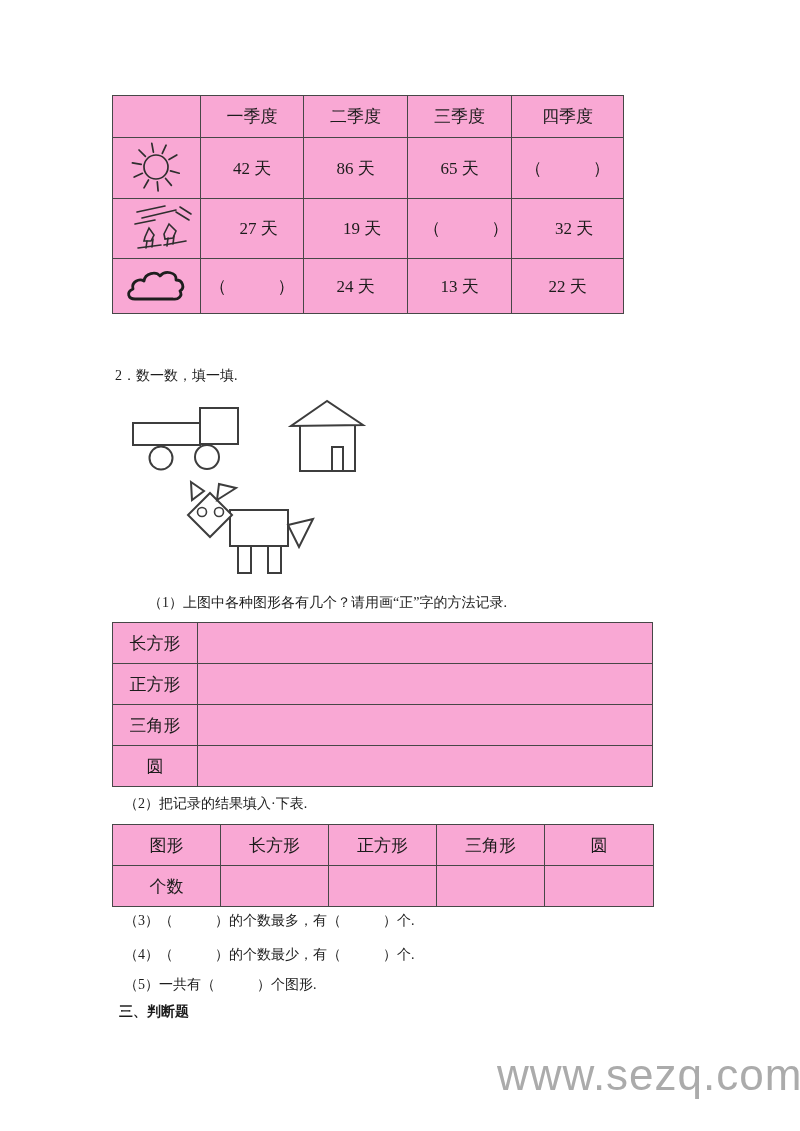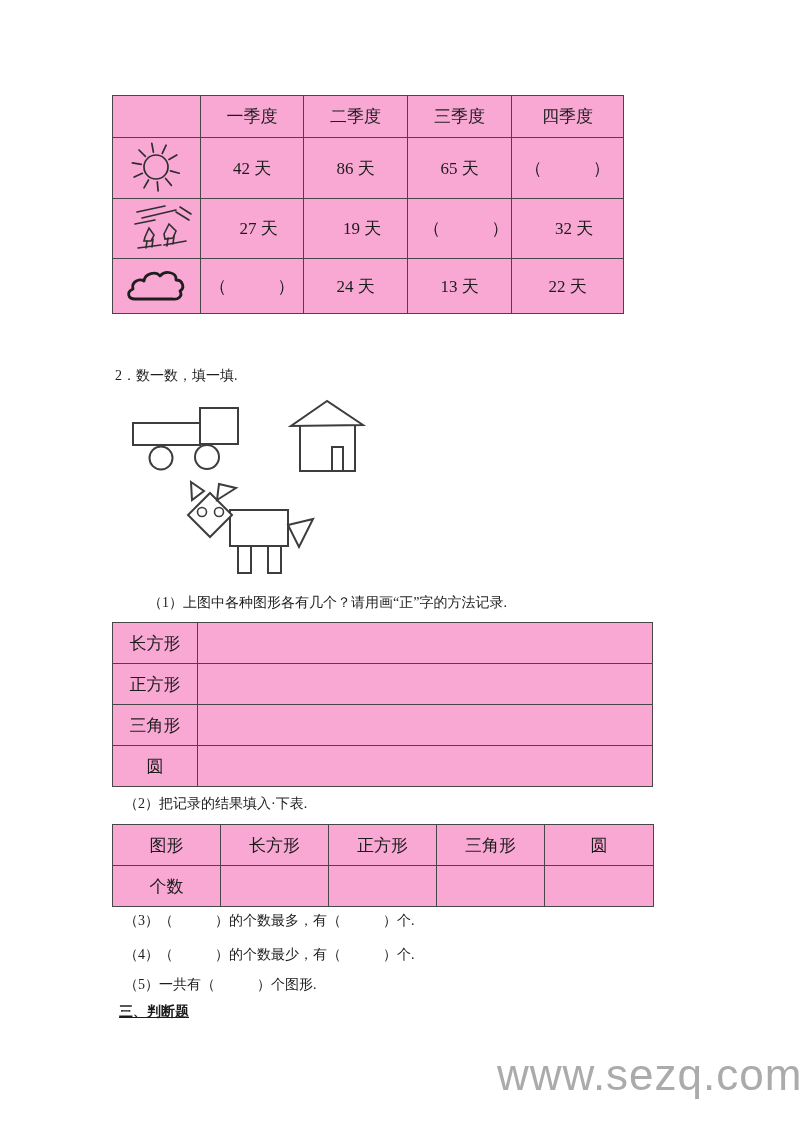--- a/index.html
+++ b/index.html
@@ -18,21 +18,21 @@
   .t1 tr:nth-child(3) td{height:59px;padding-left:13px;}
   .t1 tr:nth-child(4) td{height:54px;}
   .t1 tr:nth-child(5) td{height:39px;}
   
   .t2{left:112px;top:622px;width:540px;}
   .t2 td{height:40px;}
   
   .t3{left:112px;top:824px;width:541px;}
   .t3 td{height:40px;}
   .line{position:absolute;font-size:14px;white-space:nowrap;}
-  .bold{font-weight:bold;text-decoration:underline;}
+  .bold{font-weight:bold;}
   .wm{
     position:absolute;left:497px;top:1050px;
     font-family:"Liberation Sans","DejaVu Sans",sans-serif;
     font-size:44px;color:#ababab;letter-spacing:1px;white-space:nowrap;
   }
   svg{display:block;}
   .cellicon{margin:0 auto;}
   .fig{position:absolute;left:108px;top:398px;}
 </style>
 </head>

